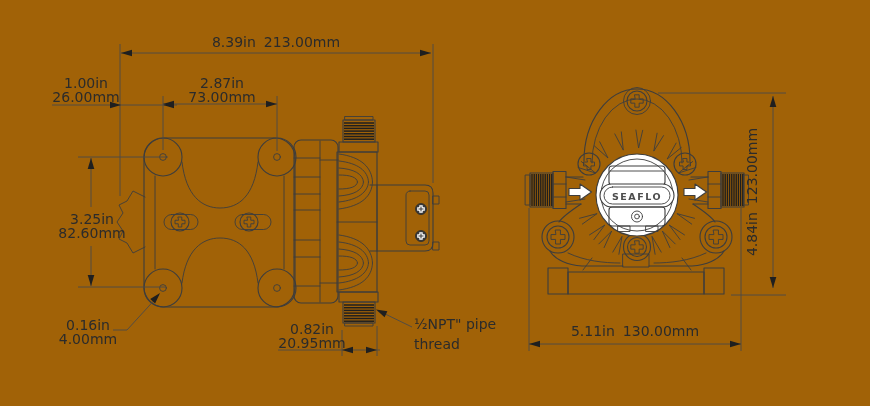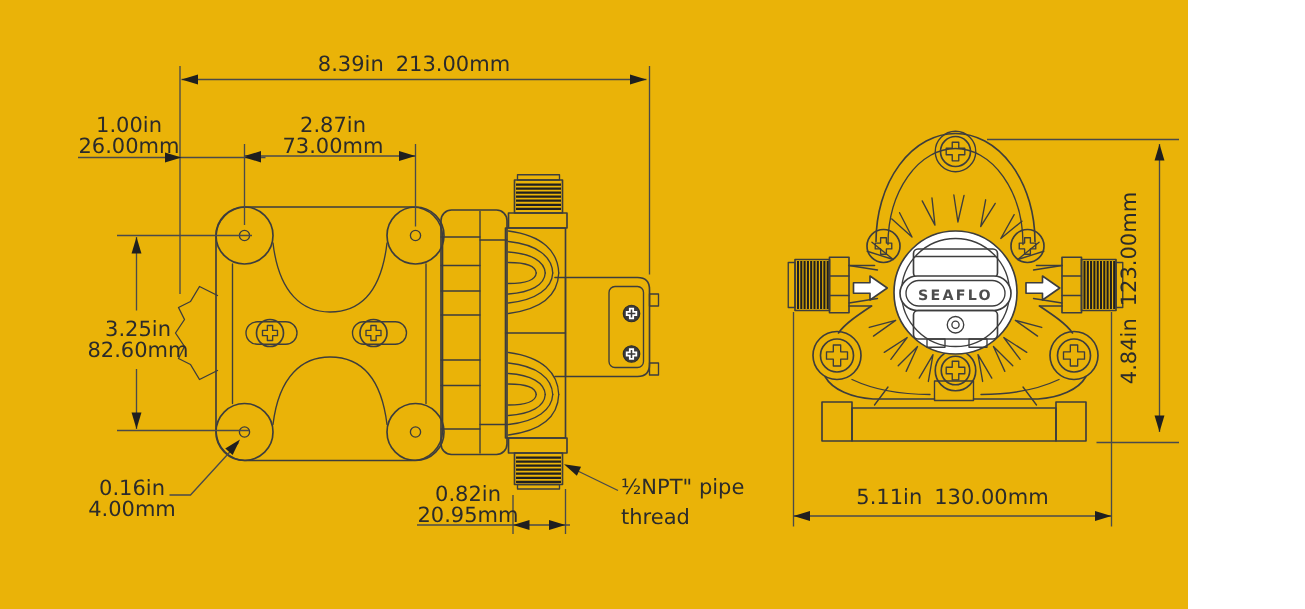--- a/index.html
+++ b/index.html
@@ -1,16 +1,16 @@
 <!DOCTYPE html>
 <html><head>
 <meta charset="utf-8">
 <style>
   html,body{margin:0;padding:0;background:#ffffff;}
-  .stage{position:relative;width:792px;height:406px;background:#eab308;overflow:hidden;}
+  .stage{position:relative;width:870px;height:406px;background:#a16207;overflow:hidden;}
   svg{display:block;}
   .o  {fill:none;stroke:#3d3d3d;stroke-width:1.1;stroke-linejoin:round;stroke-linecap:round;}
   .o2 {fill:none;stroke:#3d3d3d;stroke-width:0.9;stroke-linejoin:round;stroke-linecap:round;}
   .wf {fill:#fff;stroke:#3d3d3d;stroke-width:1.1;stroke-linejoin:round;}
   .d  {fill:none;stroke:#4a4a4a;stroke-width:0.9;}
   .t  {stroke:#1f1f1f;stroke-width:1.5;}
   .tv {stroke:#1f1f1f;stroke-width:1.4;}
   .ah {fill:#1f1f1f;stroke:none;}
   .dk {fill:#3a3a3a;stroke:#2c2c2c;stroke-width:0.8;}
   .wp {fill:none;stroke:#ffffff;stroke-width:1.2;}

